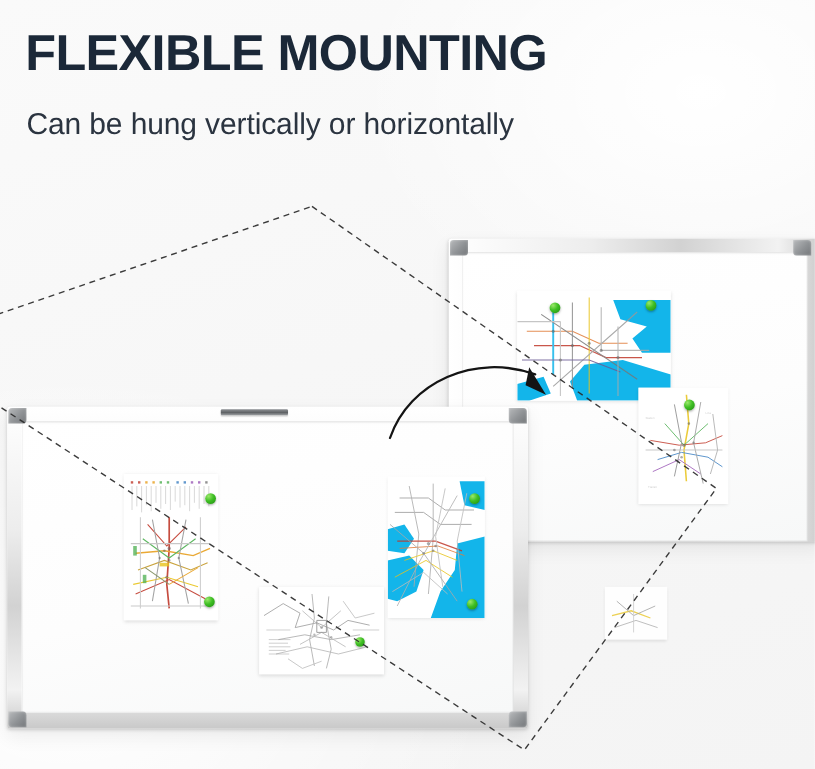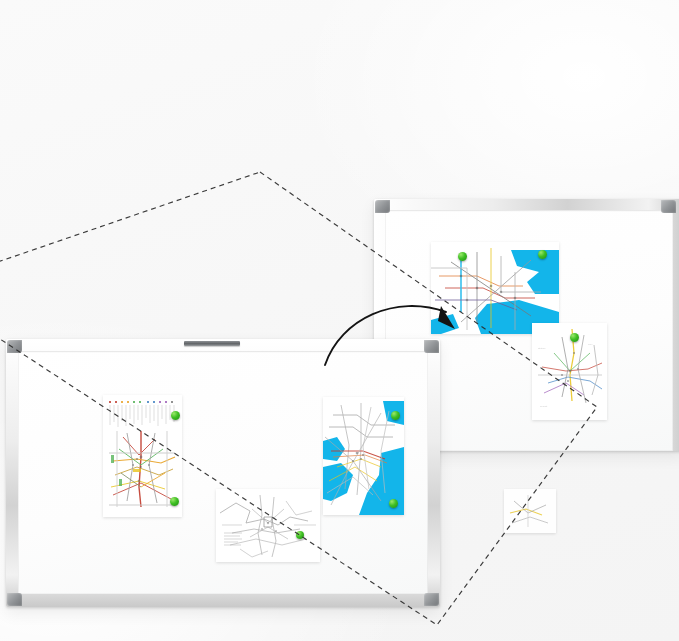--- a/index.html
+++ b/index.html
@@ -84,20 +84,22 @@
   .pin.sm{width:8px;height:8px;}
 
   
   #overlay{position:absolute;left:0;top:0;width:679px;height:641px;pointer-events:none;}
 </style>
 </head>
 <body>
 
 <div id="stage">
 
+  <div class="headline">FLEXIBLE MOUNTING</div>
+  <div class="subhead">Can be hung vertically or horizontally</div>
 
   <div class="board" style="left:374px;top:199px;width:312px;height:252px;">
     <div class="frame vert"></div>
     <div class="surface" style="left:11px;top:11px;right:13px;bottom:0;"></div>
 
     <div class="corner tl" style="left:1px;top:1px;"></div>
     <div class="corner tr" style="left:287px;top:1px;"></div>
 
     <div class="poster" style="left:57px;top:43px;width:128px;height:92px;">
       <svg viewBox="0 0 128 92" xmlns="http://www.w3.org/2000/svg">

